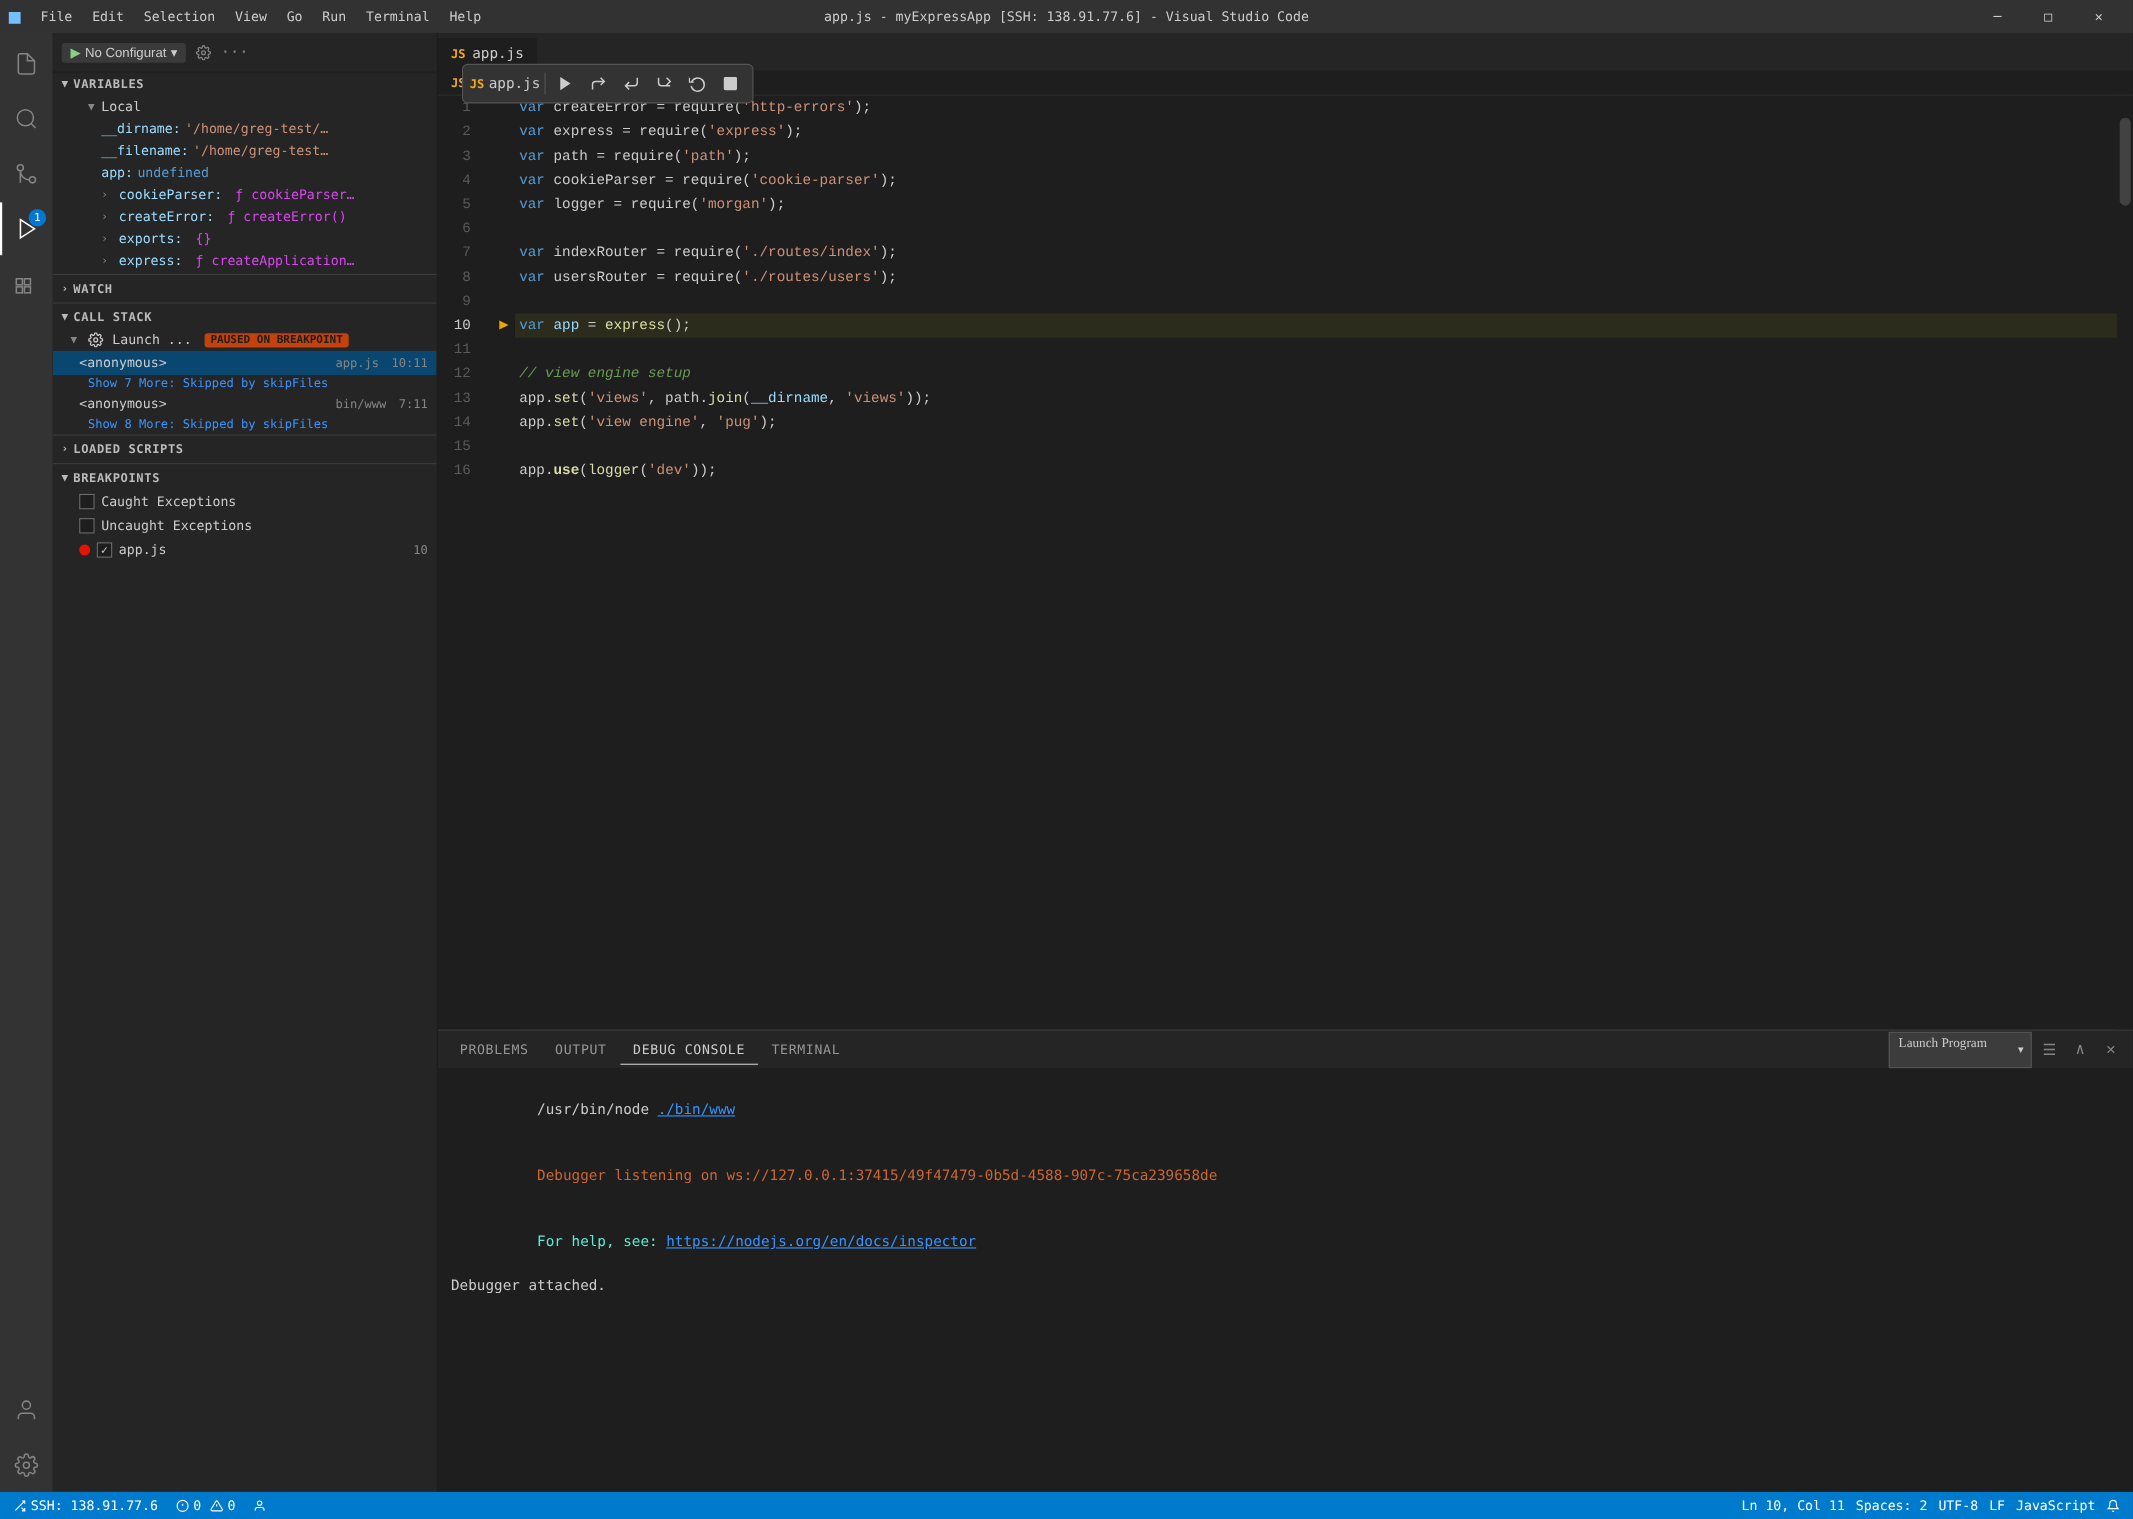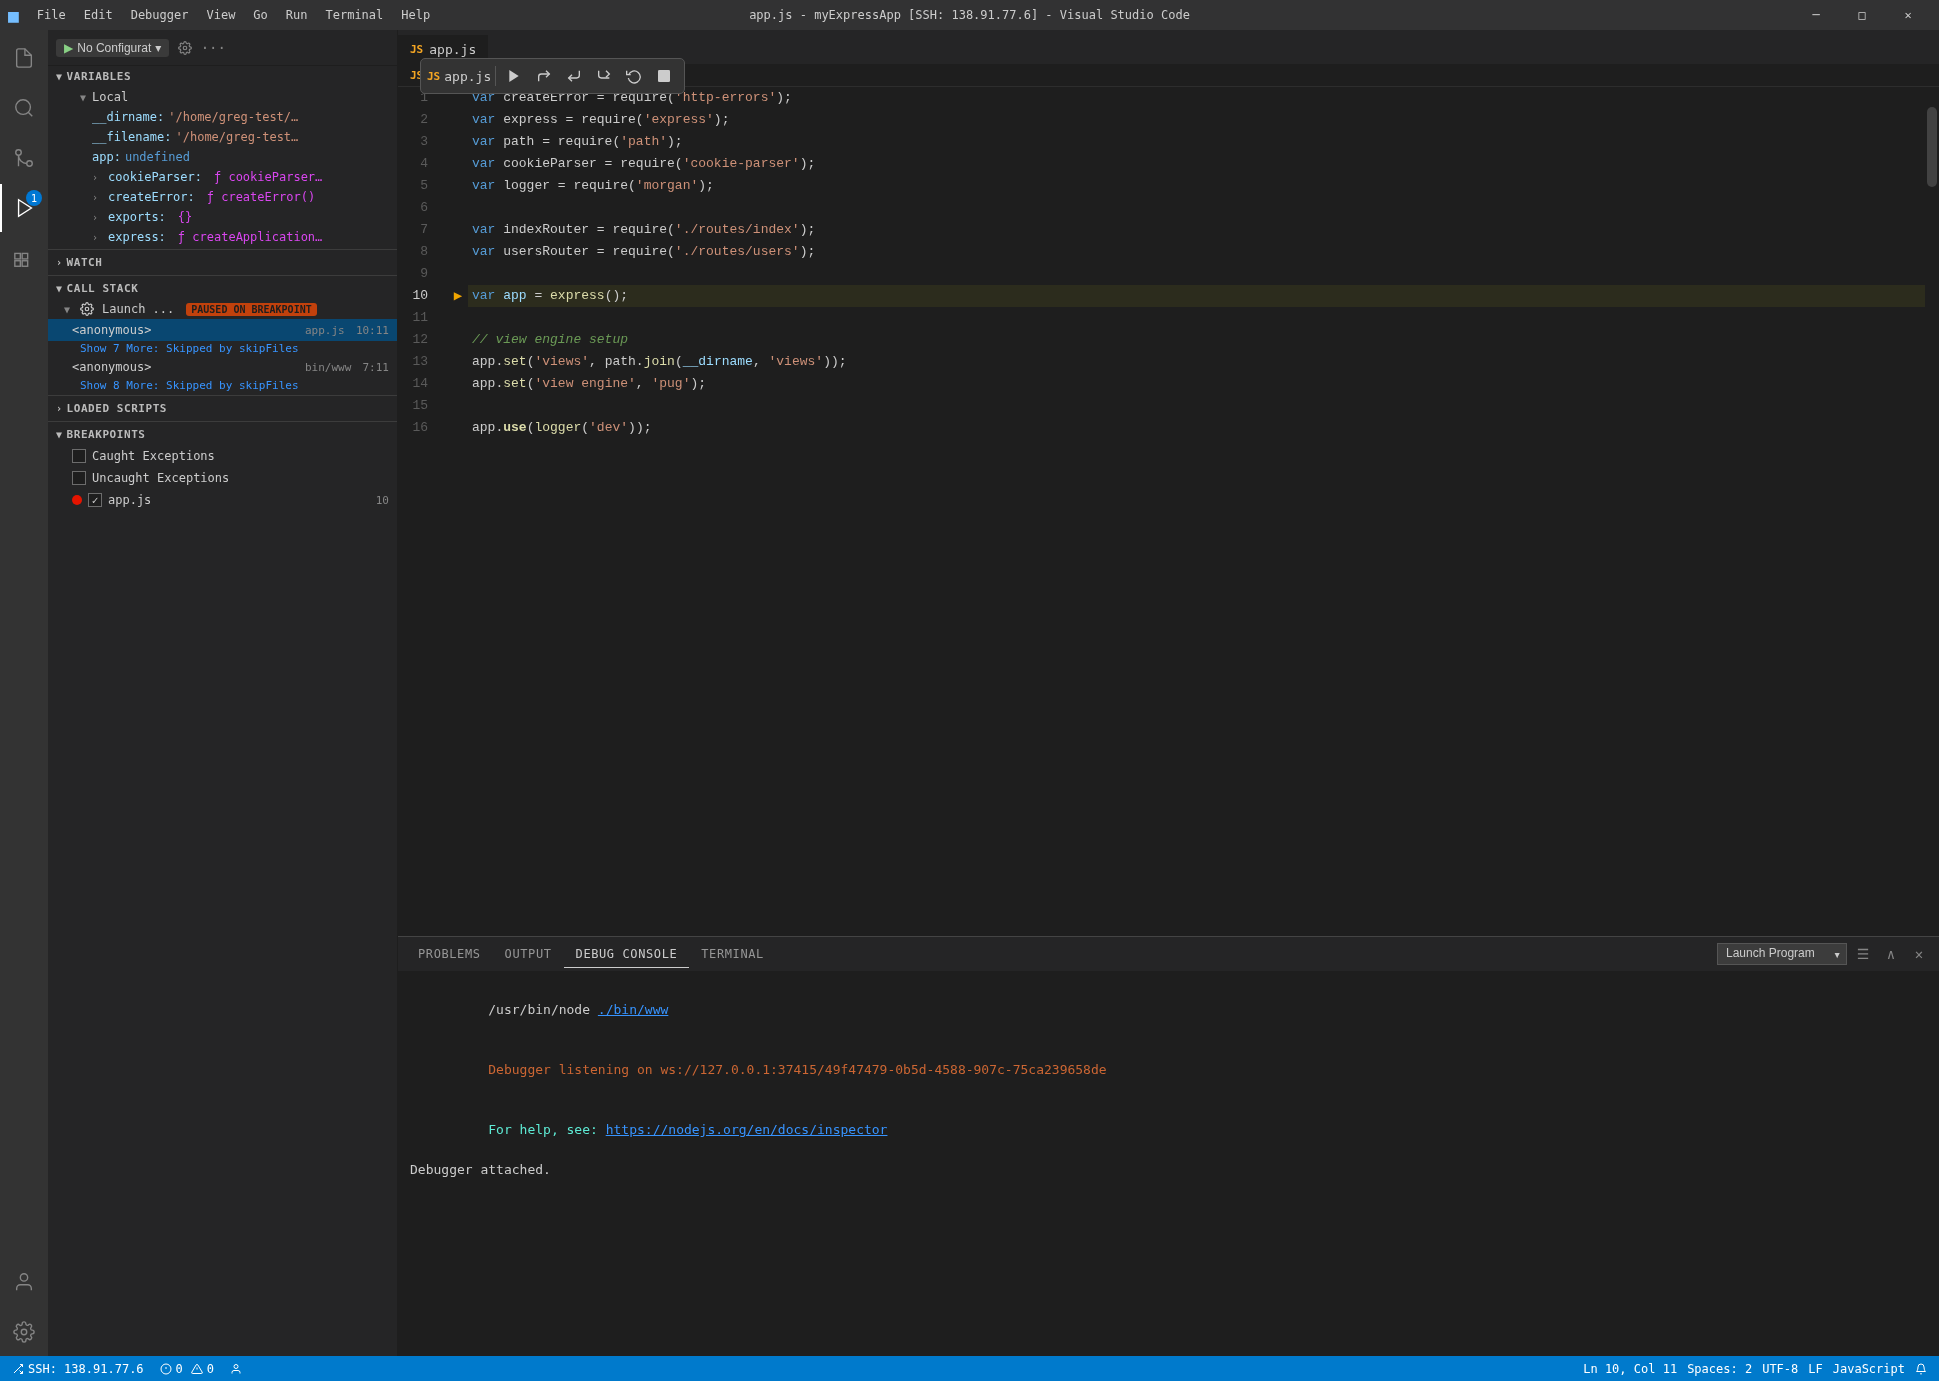--- a/index.html
+++ b/index.html
@@ -433,25 +433,26 @@
     .panel-tab-right {
       margin-left: auto;
       display: flex;
       align-items: center;
       gap: 4px;
     }
     .panel-select {
       background: #3c3c3c;
       border: 1px solid #555;
       color: #cccccc;
-      padding: 2px 24px 4px 8px;
+      padding: 2px 24px 15px 8px;
       font-size: 12px;
       cursor: pointer;
       appearance: none;
       min-width: 130px;
+      font-family: Liberation Serif, serif;
     }
     .panel-icon-btn {
       width: 24px;
       height: 24px;
       display: flex;
       align-items: center;
       justify-content: center;
       cursor: pointer;
       color: #858585;
       font-size: 14px;
@@ -520,21 +521,21 @@
   </style>
 </head>
 <body>
 
 <div class="title-bar">
   <div class="title-bar-left">
     <span class="vscode-icon">■</span>
     <div class="title-bar-menu">
       <span class="menu-item">File</span>
       <span class="menu-item">Edit</span>
-      <span class="menu-item">Debugger</span>
+      <span class="menu-item">Selection</span>
       <span class="menu-item">View</span>
       <span class="menu-item">Go</span>
       <span class="menu-item">Run</span>
       <span class="menu-item">Terminal</span>
       <span class="menu-item">Help</span>
     </div>
   </div>
   <div class="title-bar-title">app.js - myExpressApp [SSH: 138.91.77.6] - Visual Studio Code</div>
   <div class="title-bar-controls">
     <div class="title-btn">─</div>

